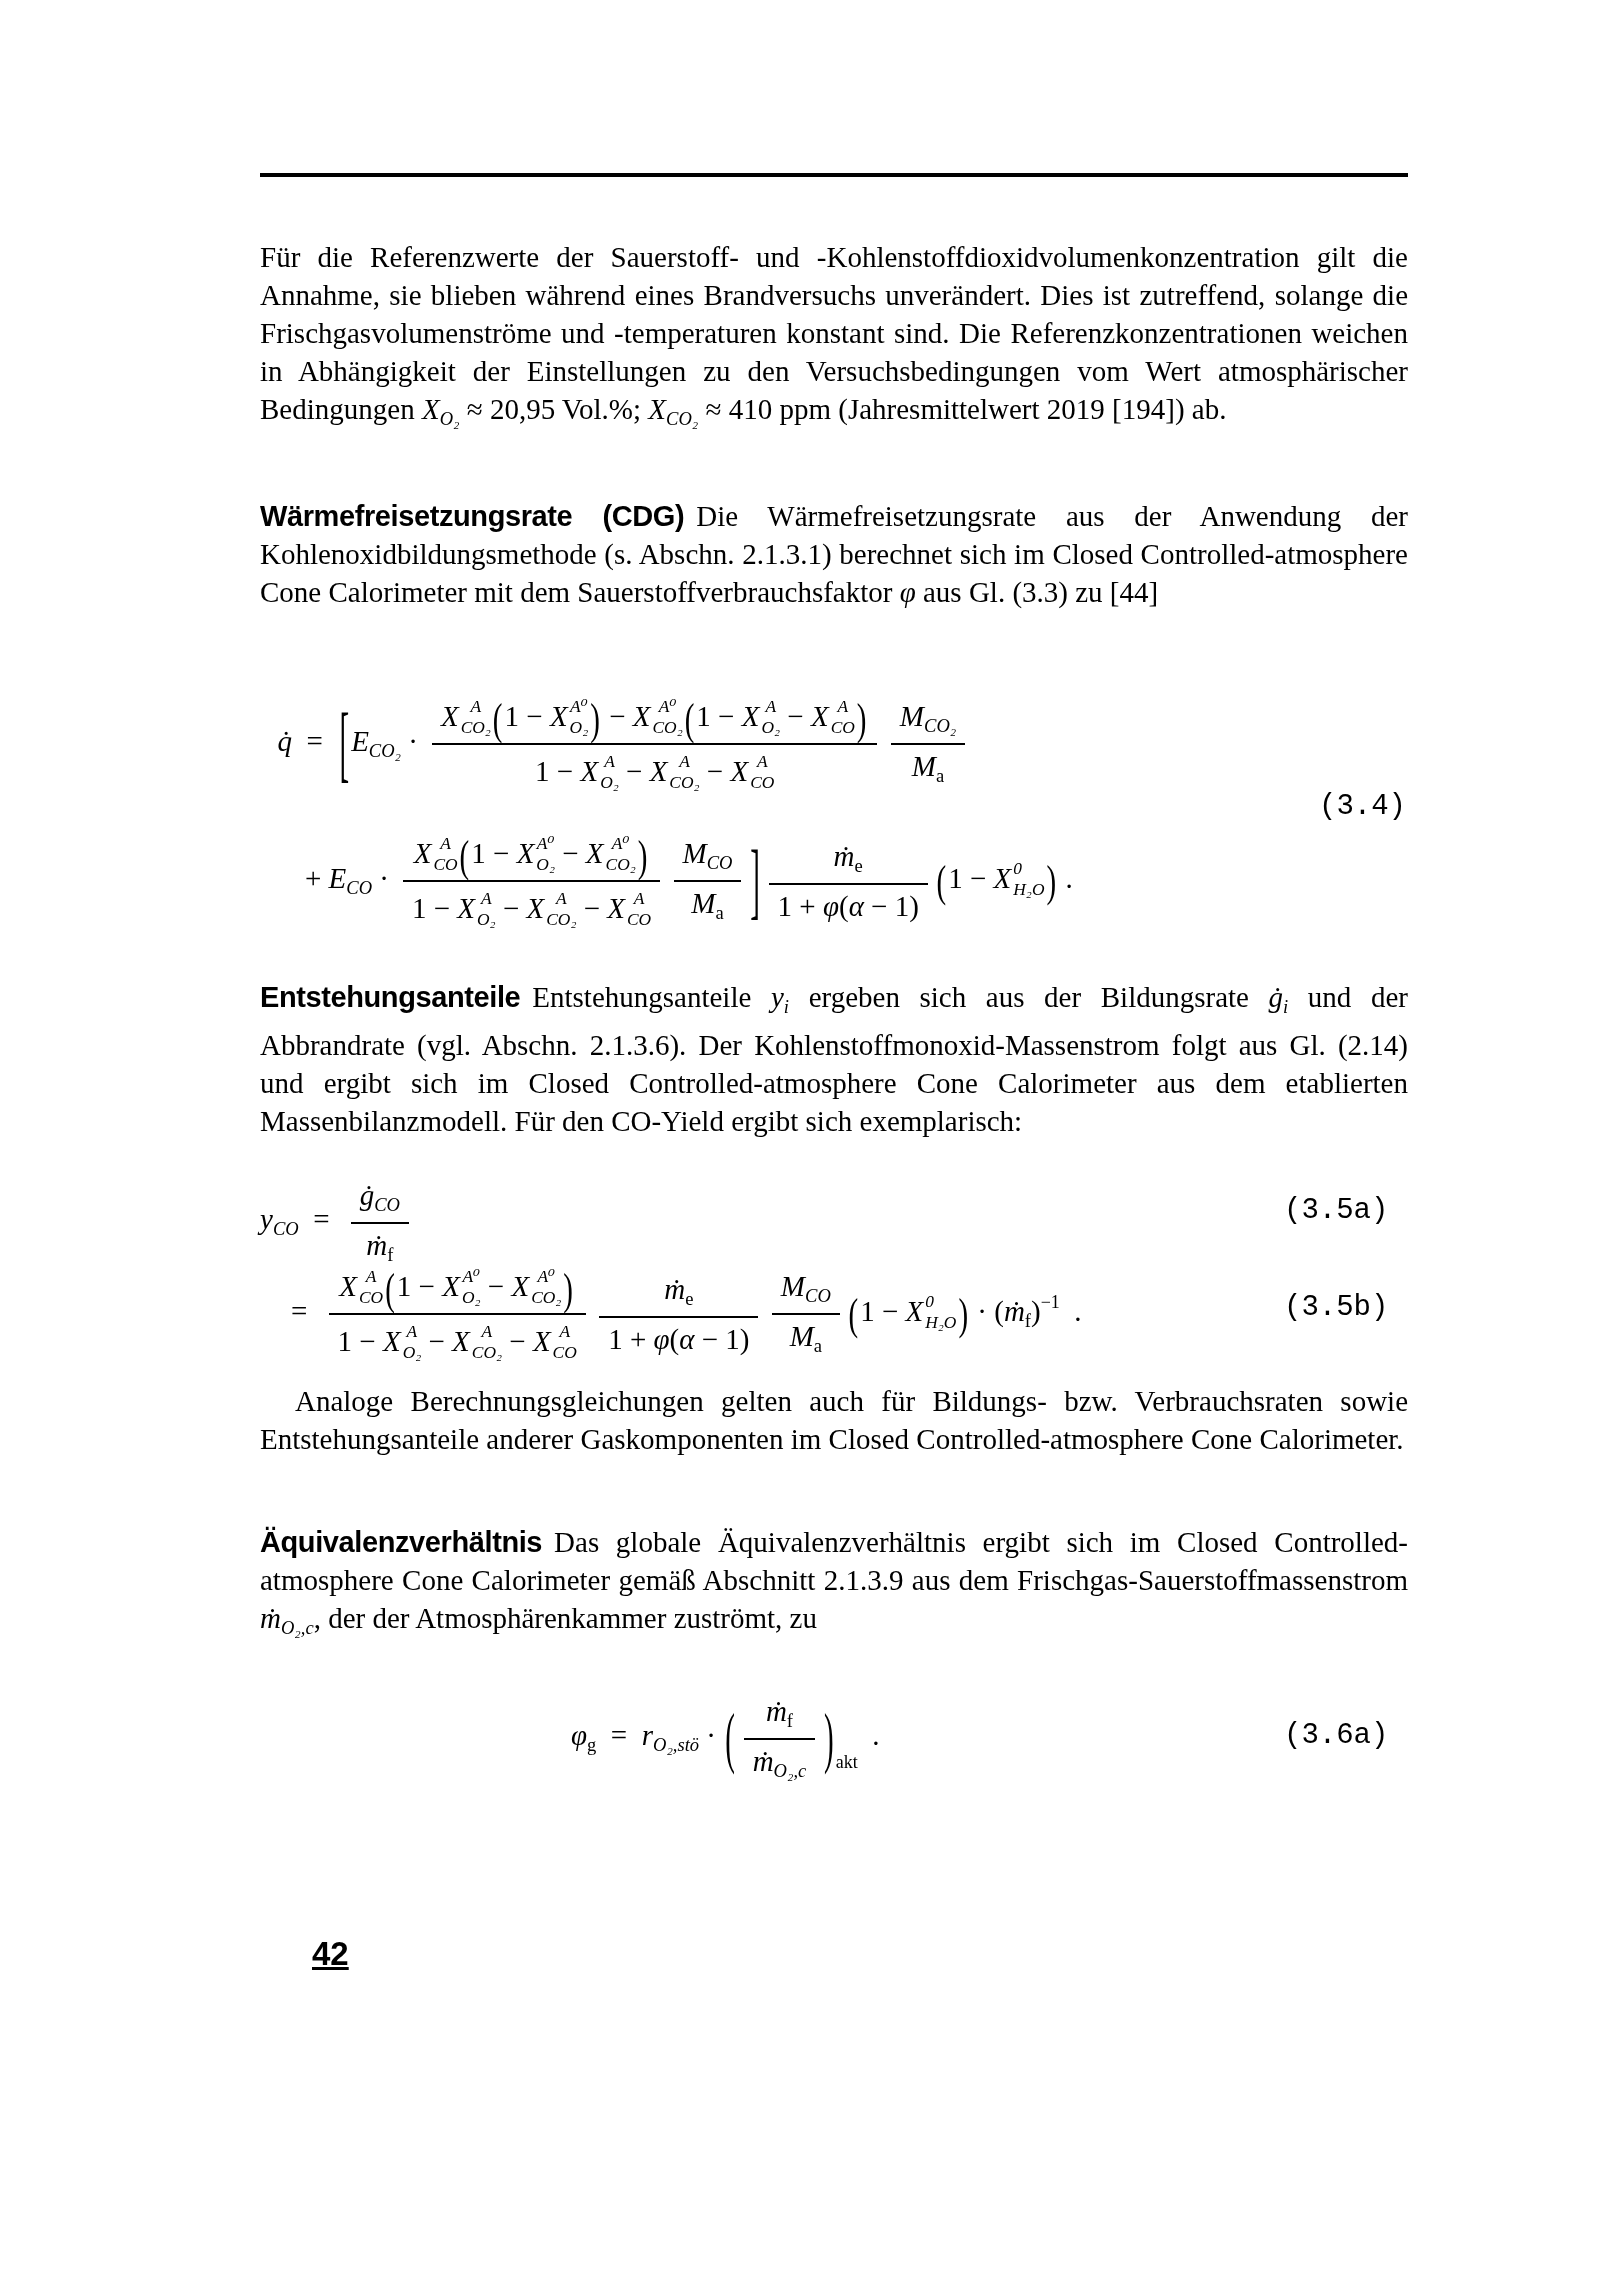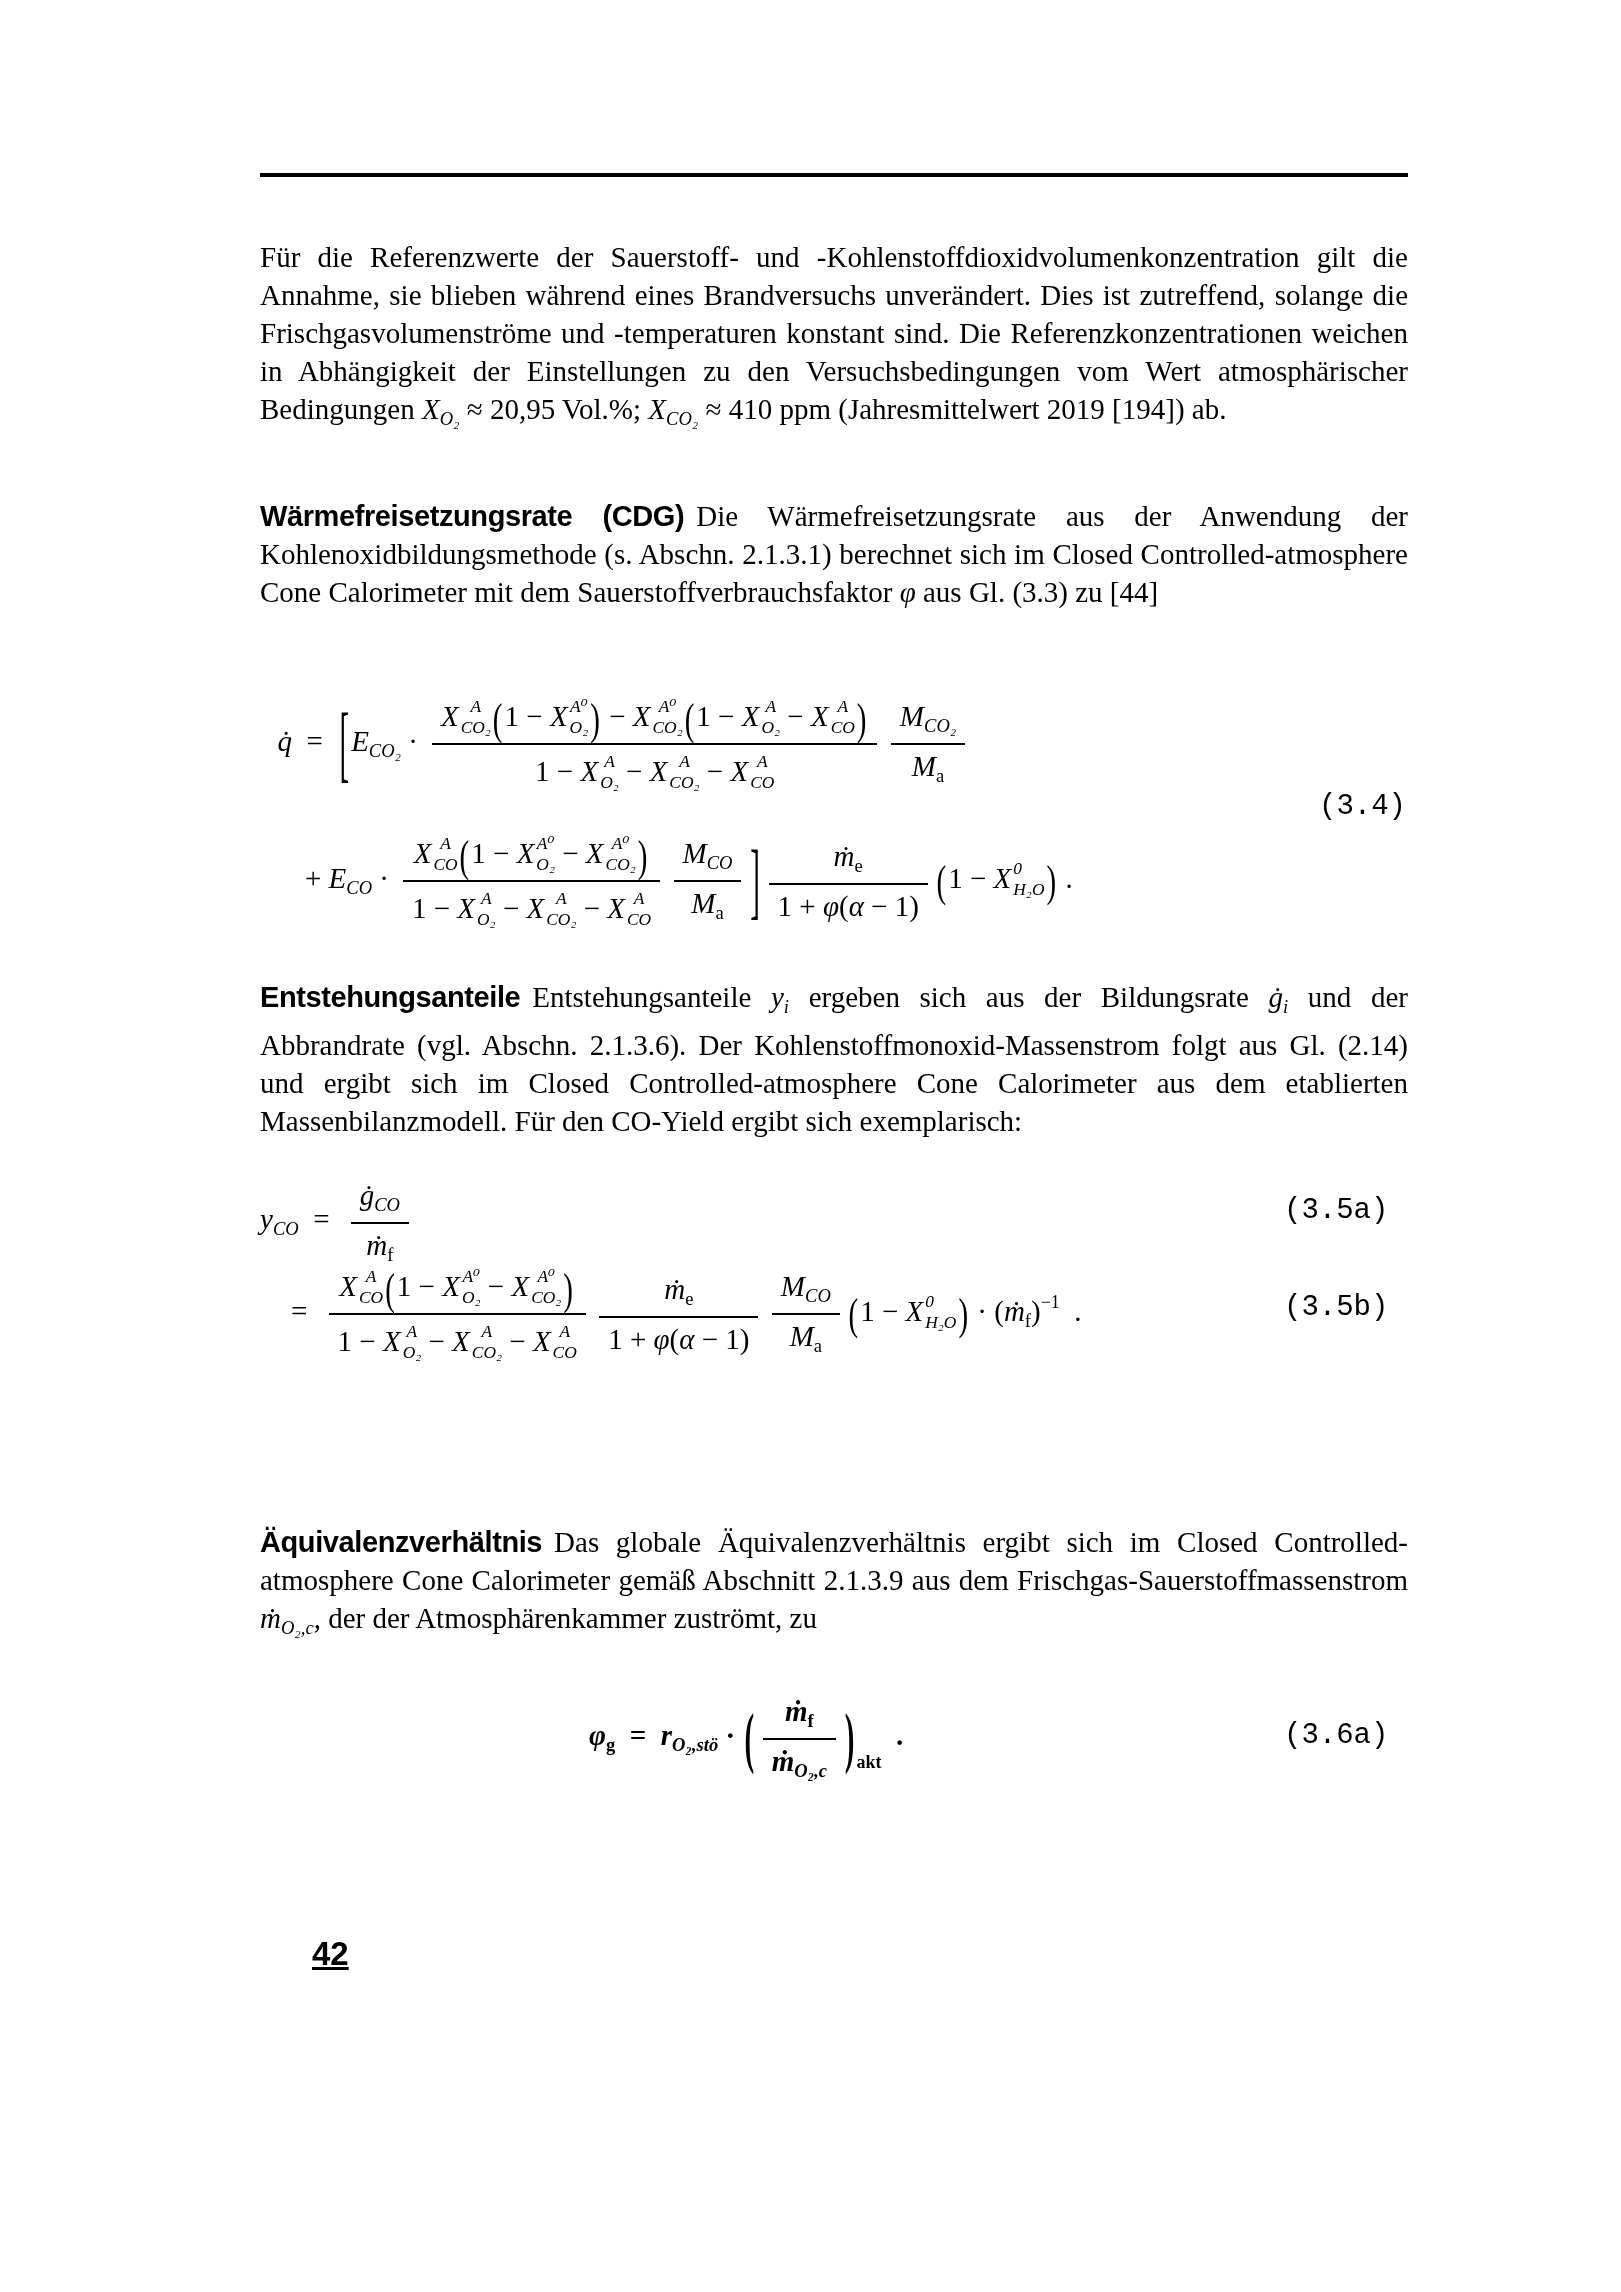--- a/index.html
+++ b/index.html
@@ -38,21 +38,21 @@
   .eq { position:absolute; left:260px; width:1148px; }
   #eq34  { top:684px;  height:257px; }
   #eq35a { top:1170px; height:86px; }
   #eq35b { top:1260px; height:98px; }
   #eq36a { top:1686px; height:106px; }
   .eqline { position:absolute; white-space:nowrap; font-size:29px; line-height:1; }
   #eq34-l1 { left:17.6px; top:9.8px; }
   #eq34-l2 { left:45px; top:147px; }
   #eq35a-l { left:0px;  top:7.8px; }
   #eq35b-l { left:31px; top:3.9px; }
-  #eq36a-l { left:329px; top:7.8px;font-weight:bold; }
+  #eq36a-l { left:311px; top:7.8px; }
   .eqlabel { position:absolute; font-size:29px;font-family:Liberation Mono, monospace; }
   #eq34-label  { right:2px;  top:106px; }
   #eq35a-label { right:19.6px; top:23.5px; }
   #eq35b-label { right:19.6px; top:31px; }
   #eq36a-label { right:19.6px; top:33px; }
   
   .mi { font-style:italic; white-space:pre; }
   .mr { font-style:normal; white-space:pre; }
   .mrow { white-space:nowrap; }
   .msb .msubs {
@@ -237,20 +237,21 @@
                 </span></span></span></span><span class="mfrac"><span class="fnum"><span class="msb"><span class="mi">ṁ</span><span class="msubs up">e</span></span></span><span class="fden"><span class="mrow"><span class="mr">1 + </span><span class="mi">φ</span><span class="mr">(</span><span class="mi">α</span><span class="mr"> − 1)</span></span></span></span><span class="mfrac"><span class="fnum"><span class="msb"><span class="mi">M</span><span class="msubs">CO</span></span></span><span class="fden"><span class="msb"><span class="mi">M</span><span class="msubs up">a</span></span></span></span><span class="mbig">(</span><span class="mr">1 − </span><span class="mss">
             <span class="mi">X</span>
             <span class="mscripts">
               <span class="msupc">0</span>
               <span class="msubc">H₂O</span>
             </span>
           </span><span class="mbig">)</span><span class="mr"> · (</span><span class="msb"><span class="mi">ṁ</span><span class="msubs up">f</span></span><span class="mr">)</span><sup class="msup2">−1</sup><span class="mr">  .</span></span></div>
     <div class="eqlabel" id="eq35b-label">(3.5b)</div>
   </div>
 
+  <div class="para" id="p4"><span class="run-tx">Analoge Berechnungsgleichungen gelten auch für Bildungs- bzw. Verbrauchsraten sowie Entstehungsanteile anderer Gaskomponenten im Closed Controlled-atmosphere Cone Calorimeter.</span></div>
 
   <div class="para" id="p5"><span class="run-bh">Äquivalenzverhältnis</span><span class="run-tx">Das globale Äquivalenzverhältnis ergibt sich im Closed Controlled-atmosphere Cone Calorimeter gemäß Abschnitt 2.1.3.9 aus dem Frischgas-Sauerstoffmassenstrom </span><span class="imath"><span class="msb"><span class="mi">ṁ</span><span class="msubs">O₂,c</span></span></span><span class="run-tx">, der der Atmosphärenkammer zuströmt, zu</span></div>
 
   <div class="eq" id="eq36a">
     <div class="eqline" id="eq36a-l"><span class="mrow"><span class="msb"><span class="mi">φ</span><span class="msubs up">g</span></span><span class="mr">  =  </span><span class="msb"><span class="mi">r</span><span class="msubs">O₂,stö</span></span><span class="mr"> · </span><span class="mbig" style="transform: scaleY(2.3);">(</span><span class="mfrac"><span class="fnum"><span class="msb"><span class="mi">ṁ</span><span class="msubs up">f</span></span></span><span class="fden"><span class="msb"><span class="mi">ṁ</span><span class="msubs">O₂,c</span></span></span></span><span class="mbig" style="transform: scaleY(2.3);">)</span><span class="mlow">akt</span><span class="mr">  .</span></span></div>
     <div class="eqlabel" id="eq36a-label">(3.6a)</div>
   </div>
 
   <div class="page-number">42</div>
 

